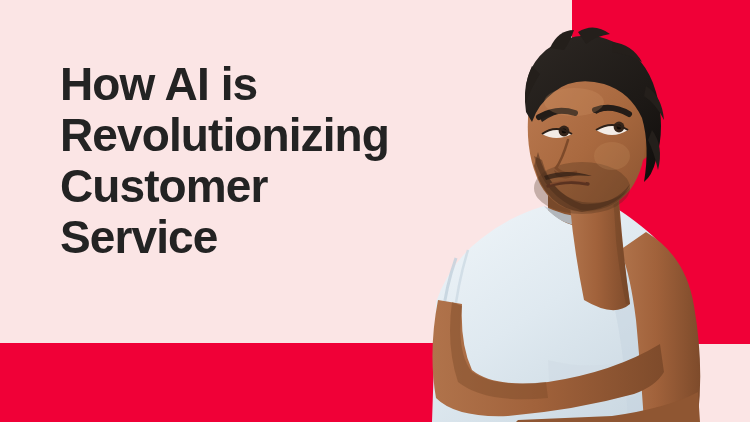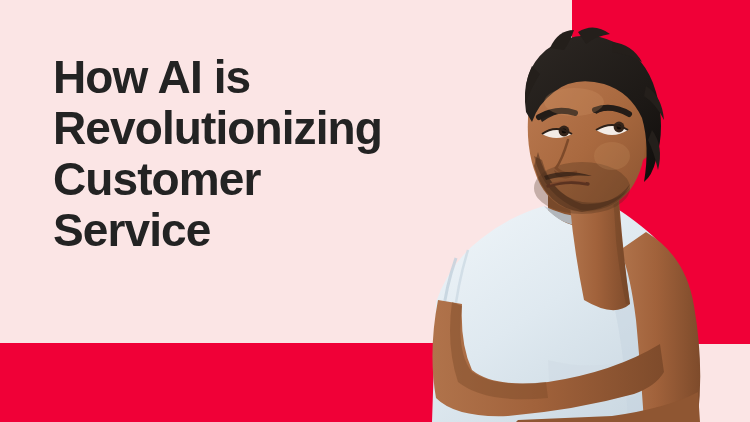--- a/index.html
+++ b/index.html
@@ -38,21 +38,21 @@
     width: 697px; height: 79px;
     background: #f00037;
   }
 
   
   .headline {
     position: absolute;
     left: 47px;
     top: 46px;
     width: 470px;
-    margin: 6px;
+    margin: 13px;
     color: #232323;
     font-family: "Liberation Sans", sans-serif;
     font-weight: 700;
     font-size: 46px;
     line-height: 51px;
     letter-spacing: -0.9px;
     white-space: pre-line;
     z-index: 5;
   }
 

